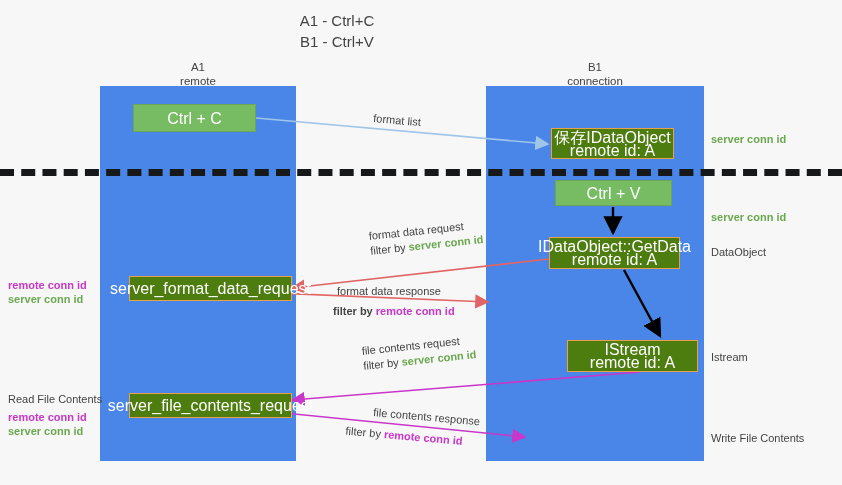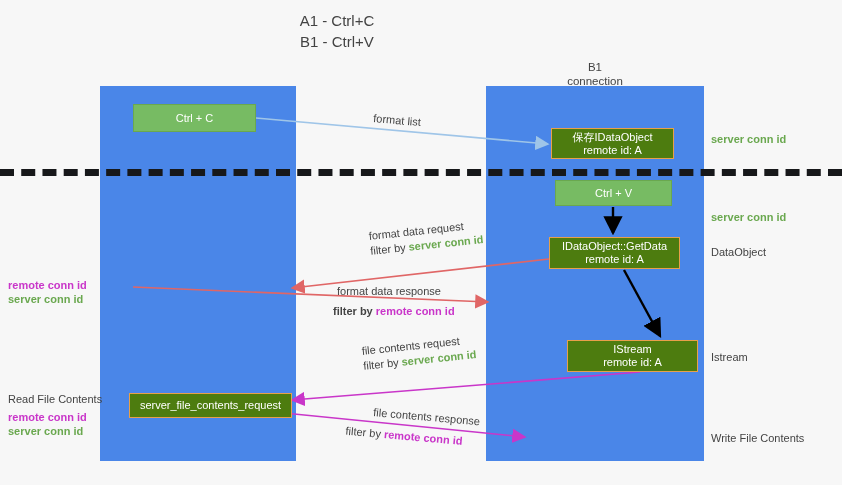--- a/index.html
+++ b/index.html
@@ -26,21 +26,21 @@
   }
 
   
   .lane{background:#4a86e8;}
 
   
   .box{
     box-sizing:border-box;
     display:flex;flex-direction:column;
     align-items:center;justify-content:center;
-    color:#ffffff;font-size:11px;line-height:13px;text-align:center;
+    color:#ffffff;font-size:16px;line-height:13px;text-align:center;
     border:1px solid rgba(0,0,0,.10);
   }
   .box.orange{background:#4d7c0f;border-color:#e8a04a;}
   .box.green{background:#6aa84f;background:#77bb63;border-color:#6aa84f;}
   .box span{display:block;pointer-events:none;}
 
   
   .ann{font-size:11px;line-height:14px;}
   .ann.green{color:#6aa84f;font-weight:bold;}
   .ann.magenta{color:#c936c9;font-weight:bold;}
@@ -63,20 +63,22 @@
   svg#wires{position:absolute;left:0;top:0;width:842px;height:485px;overflow:visible;}
 </style>
 </head>
 <body>
 
 <div id="stage">
 
   <div class="abs" id="title">A1 - Ctrl+C
 B1 - Ctrl+V</div>
 
+  <div class="abs lane-head" style="left:100px;top:60px;width:196px;">A1
+remote</div>
   <div class="abs lane-head" style="left:486px;top:60px;width:218px;">B1
 connection</div>
 
   <div class="abs lane" style="left:100px;top:86px;width:196px;height:375px;"></div>
   <div class="abs lane" style="left:486px;top:86px;width:218px;height:375px;"></div>
 
   <svg id="wires">
     <defs>
       <marker id="ah-blue" markerWidth="9" markerHeight="9" refX="8" refY="4.5" orient="auto">
         <path d="M0,0 L9,4.5 L0,9 z" fill="#9fc5e8"></path>
@@ -104,20 +106,23 @@
 
     <line x1="640" y1="372" x2="292" y2="400" stroke="#c936c9" stroke-width="1.6" marker-end="url(#ah-mag)"></line>
 
     <line x1="133" y1="398" x2="525" y2="437" stroke="#c936c9" stroke-width="1.6" marker-end="url(#ah-mag)"></line>
   </svg>
 
   <div class="abs box green" style="left:133px;top:104px;width:123px;height:28px;">
     <span>Ctrl + C</span>
   </div>
 
+  <div class="abs box orange" style="left:129px;top:276px;width:163px;height:25px;">
+    <span>server_format_data_request</span>
+  </div>
 
   <div class="abs box orange" style="left:129px;top:393px;width:163px;height:25px;">
     <span>server_file_contents_request</span>
   </div>
 
   <div class="abs box orange" style="left:551px;top:128px;width:123px;height:31px;">
     <span>保存IDataObject</span>
     <span>remote id: A</span>
   </div>
 

